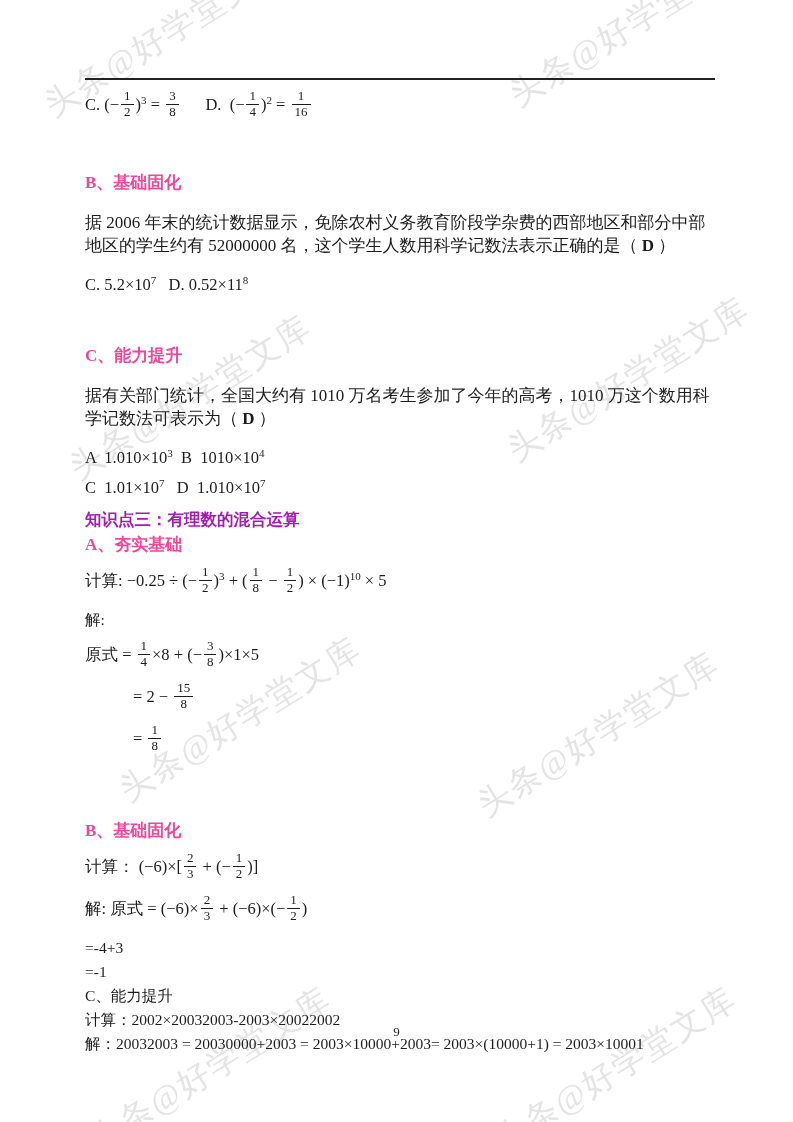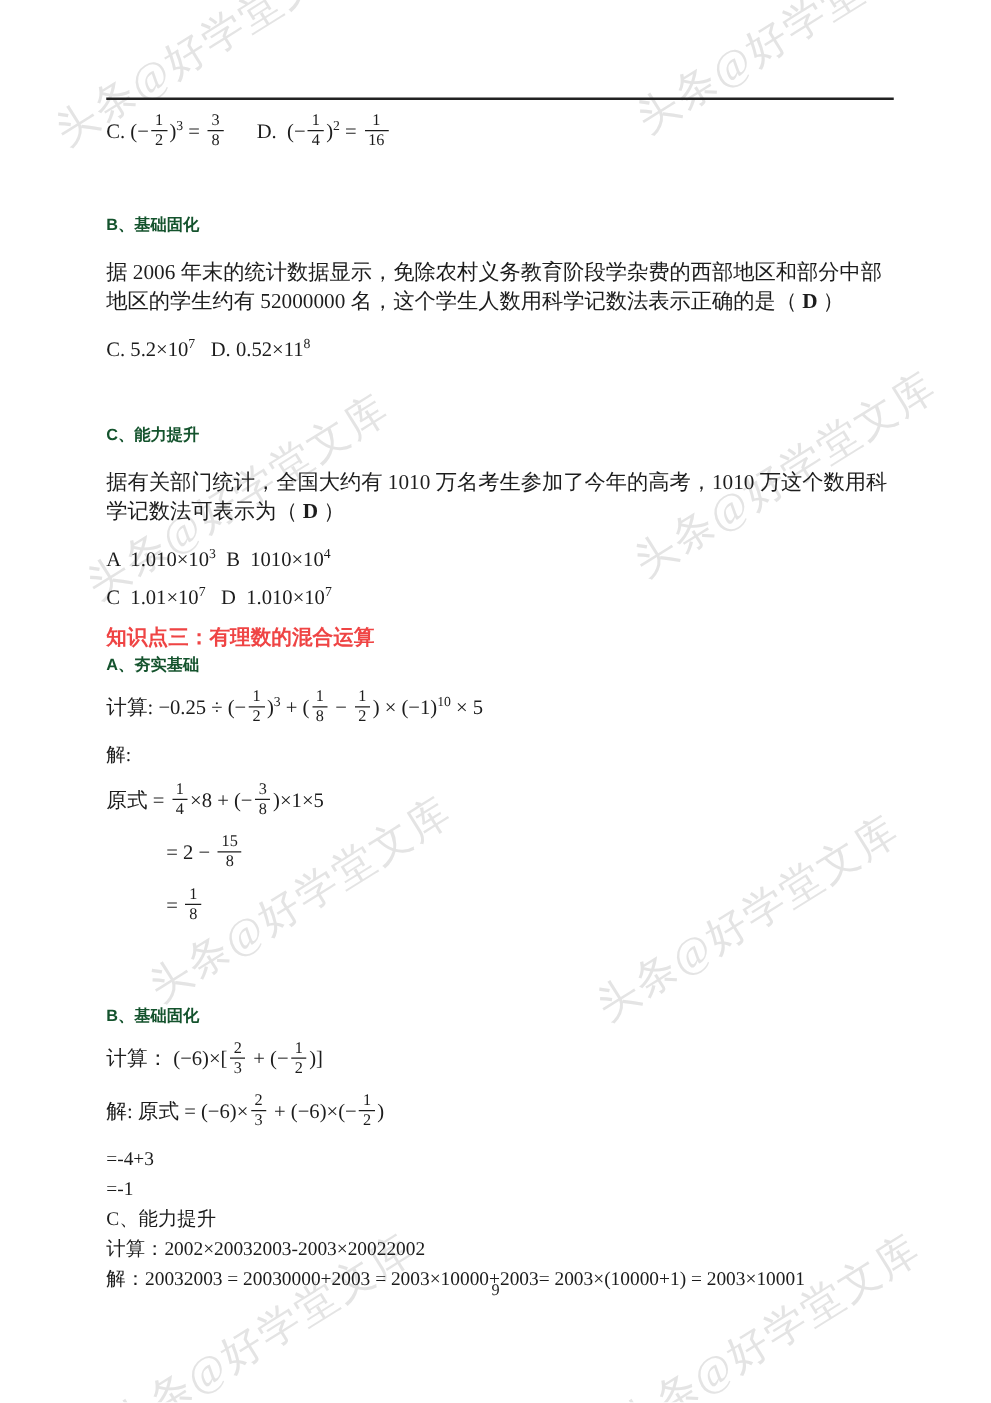--- a/index.html
+++ b/index.html
@@ -32,28 +32,28 @@
     width:630px;
   }
   .top-rule{
     border:none;
     border-top:2px solid #222;
     margin:0 0 6px 0;
     width:100%;
   }
   .blk{white-space:pre-wrap;}
   .heading-red{
-    color:#14532d;
+    color:#ec4899;
     font-weight:bold;
-    font-size:13px;
+    font-size:17px;
     margin:2px 0 3px 0;
-    font-family:Liberation Sans, sans-serif;
+    font-family:Liberation Serif, serif;
   }
   .heading-black{
-    color:#ef4444;
+    color:#a21caf;
     font-weight:bold;
     font-size:16.5px;
     margin:6px 0 2px 0;
   }
   .para{
     font-size:17px;
     line-height:23.5px;
     margin:17px 0;
   }
   .plain{

